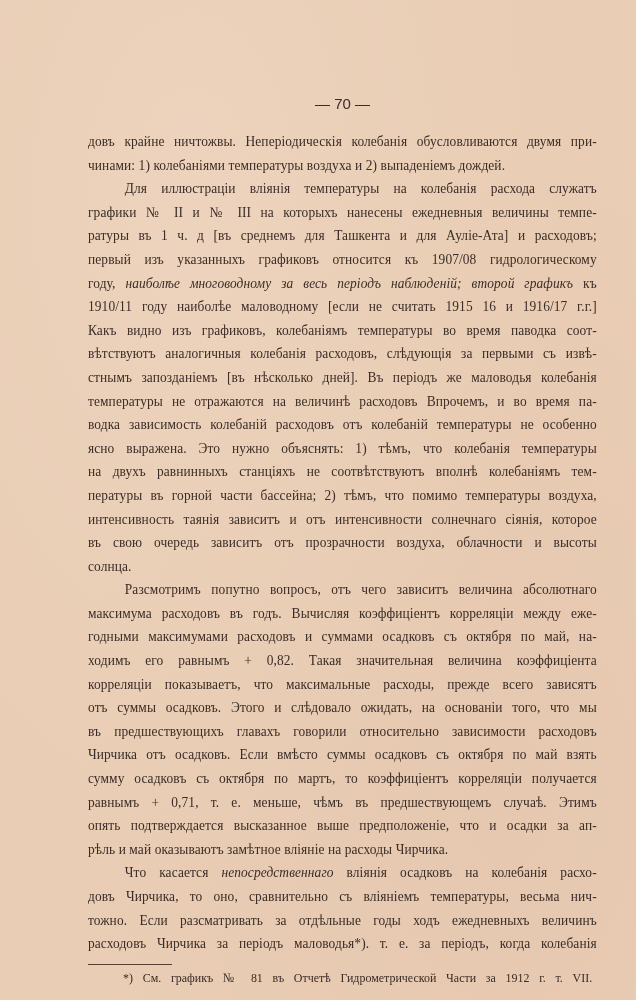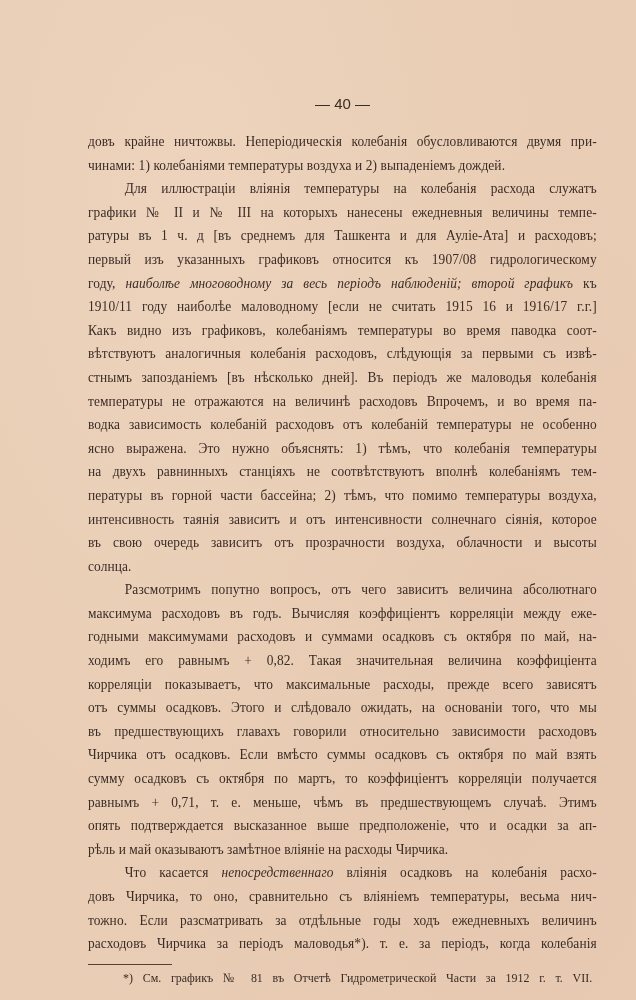--- a/index.html
+++ b/index.html
@@ -73,21 +73,21 @@
       transform-origin: left center;
       width: 510px;
       text-align: justify;
       text-align-last: justify;
     }
   </style>
 </head>
 <body>
 
 <div class="page">
-  <div class="page-number">— 40 —</div>
+  <div class="page-number">— 70 —</div>
 
   <div>
     <span class="line">довъ крайне ничтожвы. Непеpiодическiя колебанiя обусловливаются двумя при-</span>
     <span class="line last">чинами: 1) колебанiями температуры воздуха и 2) выпаденiемъ дождей.</span>
     <span class="line indent">Для иллюстрацiи влiянiя температуры на колебанiя расхода служатъ</span>
     <span class="line">графики № II и № III на которыхъ нанесены ежедневныя величины темпе-</span>
     <span class="line">ратуры въ 1 ч. д [въ среднемъ для Ташкента и для Аулiе-Ата] и расходовъ;</span>
     <span class="line">первый изъ указанныхъ графиковъ относится къ 1907/08 гидрологическому</span>
     <span class="line"><span>году, </span><em>наиболѣе многоводному за весь перiодъ наблюденiй; второй графикъ</em><span> къ</span></span>
     <span class="line">1910/11 году наиболѣе маловодному [если не считать 1915 16 и 1916/17 г.г.]</span>

